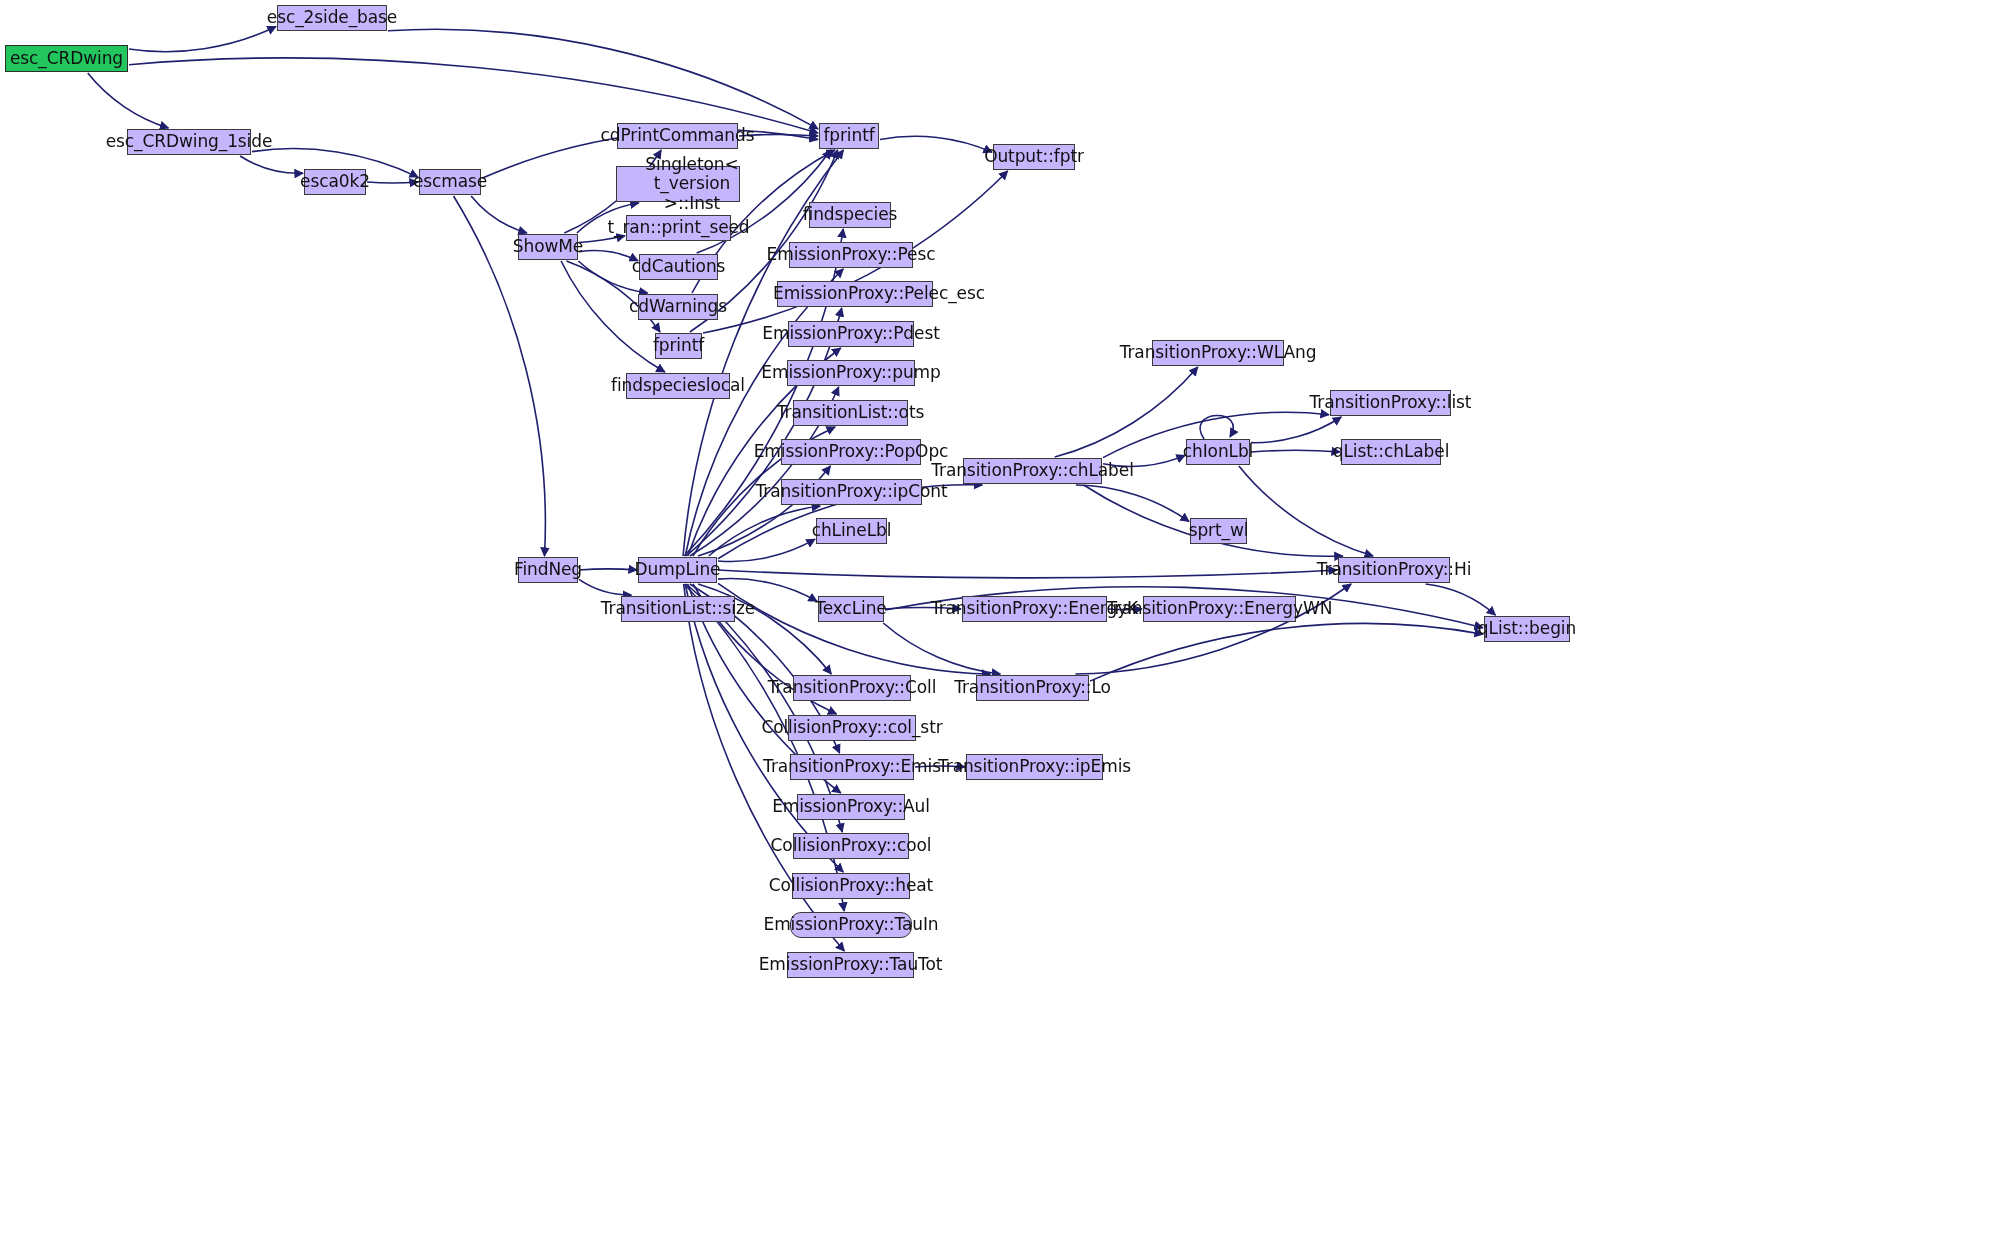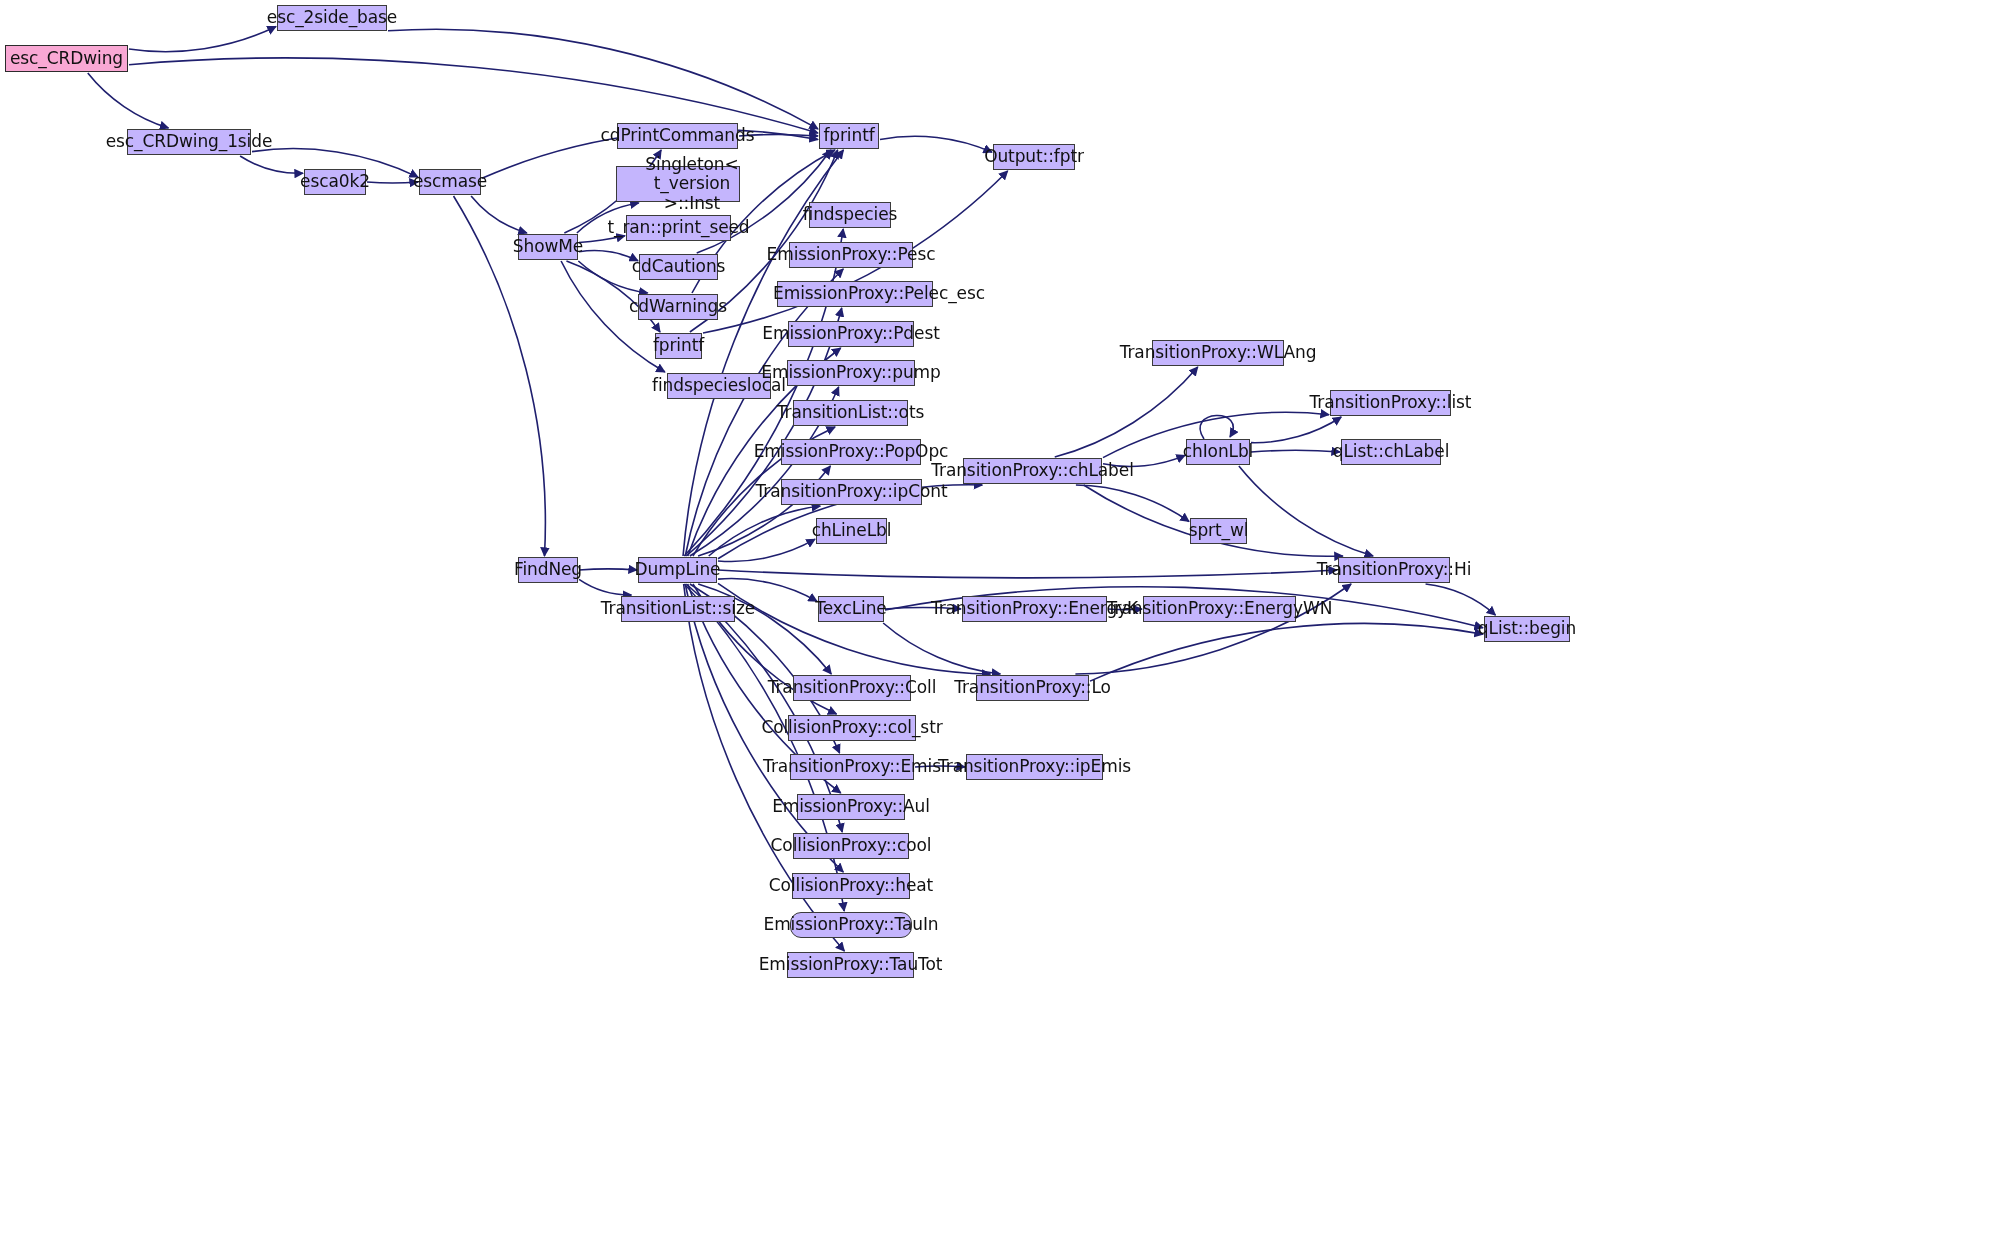--- a/index.html
+++ b/index.html
@@ -34,21 +34,21 @@
     line-height: 1.12;
     display: flex;
     align-items: center;
     justify-content: center;
     text-align: center;
     white-space: pre;
     letter-spacing: -0.1px;
     z-index: 5;
   }
   .node.root {
-    background: #f9a8d4;
+    background: #22c55e;
     border-color: #2c2c2c;
   }
   .node.two-line {
     white-space: pre-line;
     line-height: 1.15;
     padding-left: 28px;
   }
 </style>
 </head>
 <body>
@@ -134,21 +134,21 @@
       <div class="node" style="left: 304px; top: 169px; width: 62px; height: 26px;">esca0k2</div>
       <div class="node" style="left: 419px; top: 169px; width: 62px; height: 26px;">escmase</div>
       <div class="node" style="left: 518px; top: 234px; width: 60px; height: 26px;">ShowMe</div>
       <div class="node" style="left: 617px; top: 123px; width: 121px; height: 26px;">cdPrintCommands</div>
       <div class="node two-line" style="left: 616px; top: 166px; width: 124px; height: 36px;">Singleton&lt; t_version
 &gt;::Inst</div>
       <div class="node" style="left: 626px; top: 215px; width: 105px; height: 26px;">t_ran::print_seed</div>
       <div class="node" style="left: 639px; top: 254px; width: 79px; height: 26px;">cdCautions</div>
       <div class="node" style="left: 638px; top: 294px; width: 80px; height: 26px;">cdWarnings</div>
       <div class="node" style="left: 655px; top: 333px; width: 47px; height: 26px;">fprintf</div>
-      <div class="node" style="left: 626px; top: 373px; width: 104px; height: 26px; margin-left: 41px;">findspecieslocal</div>
+      <div class="node" style="left: 626px; top: 373px; width: 104px; height: 26px;">findspecieslocal</div>
       <div class="node" style="left: 819px; top: 123px; width: 60px; height: 26px;">fprintf</div>
       <div class="node" style="left: 993px; top: 144px; width: 82px; height: 26px;">Output::fptr</div>
       <div class="node" style="left: 809px; top: 202px; width: 82px; height: 26px;">findspecies</div>
       <div class="node" style="left: 789px; top: 242px; width: 124px; height: 26px;">EmissionProxy::Pesc</div>
       <div class="node" style="left: 777px; top: 281px; width: 156px; height: 26px; padding-left: 48px;">EmissionProxy::Pelec_esc</div>
       <div class="node" style="left: 788px; top: 321px; width: 126px; height: 26px;">EmissionProxy::Pdest</div>
       <div class="node" style="left: 787px; top: 360px; width: 128px; height: 26px;">EmissionProxy::pump</div>
       <div class="node" style="left: 793px; top: 400px; width: 115px; height: 26px;">TransitionList::ots</div>
       <div class="node" style="left: 781px; top: 439px; width: 140px; height: 26px;">EmissionProxy::PopOpc</div>
       <div class="node" style="left: 781px; top: 479px; width: 141px; height: 26px;">TransitionProxy::ipCont</div>

